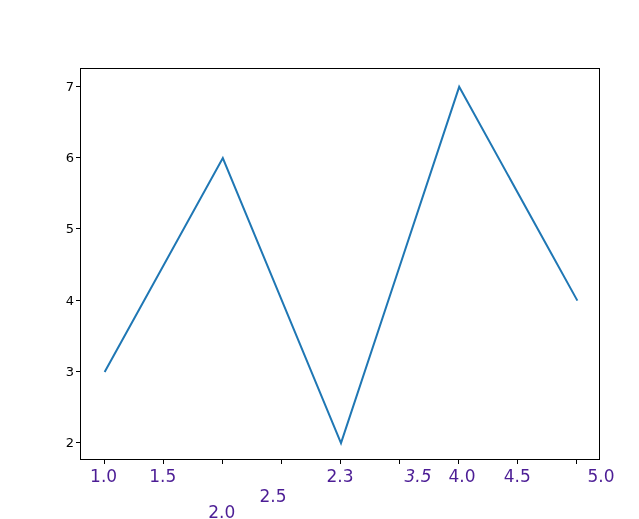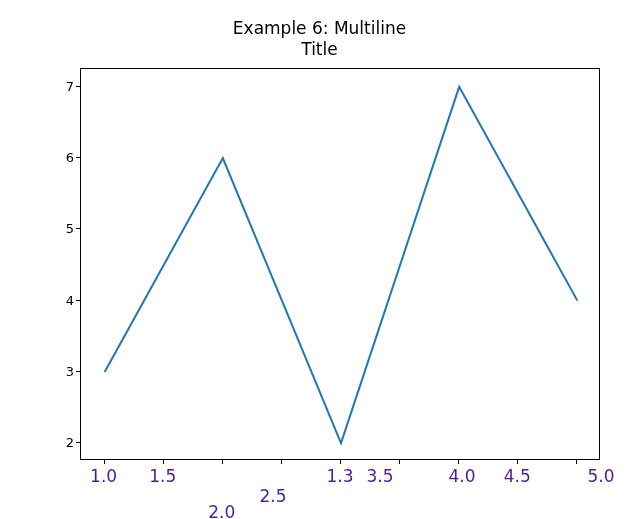--- a/index.html
+++ b/index.html
@@ -82,24 +82,20 @@
       stroke: #1f77b4;
       stroke-width: 2;
       stroke-linejoin: miter;
     }
   </style>
 </head>
 <body>
 
 <div class="chart-container">
 
-  <div class="title-block">
-    <div class="title-line">Example 6: Multiline</div>
-    <div class="title-line">Title</div>
-  </div>
 
   <div class="plot-area">
     <svg class="line-svg">
       <path class="series-path" d="M23.64,302.91L141.82,89.09L260.00,374.18L378.18,17.82L496.36,231.64" style="stroke: rgb(31, 119, 180);"></path>
     </svg>
   </div>
 
 <div class="y-tick-mark" style="top: 442.182px;"></div>
     <div class="y-tick-label" style="top: 442.182px;">2</div>
     <div class="y-tick-mark" style="top: 370.909px;"></div>
@@ -114,22 +110,22 @@
     <div class="y-tick-label" style="top: 85.8182px;">7</div>
     <div class="x-tick-mark" style="left: 103.636px;"></div>
     <div class="x-tick-label" style="left: 103.636px;">1.0</div>
     <div class="x-tick-mark" style="left: 162.727px;"></div>
     <div class="x-tick-label" style="left: 162.727px; text-align: right;">1.5</div>
     <div class="x-tick-mark" style="left: 221.818px;"></div>
     <div class="x-tick-label" style="left: 221.818px; margin-top: 36px;">2.0</div>
     <div class="x-tick-mark" style="left: 280.909px;"></div>
     <div class="x-tick-label" style="left: 273px; margin-top: 20px;">2.5</div>
     <div class="x-tick-mark" style="left: 340px;"></div>
-    <div class="x-tick-label" style="left: 340px;">1.3</div>
+    <div class="x-tick-label" style="left: 340px;">2.3</div>
     <div class="x-tick-mark" style="left: 399.091px;"></div>
-    <div class="x-tick-label" style="left: 380px;">3.5</div>
+    <div class="x-tick-label" style="left: 418px; font-style: italic;">3.5</div>
     <div class="x-tick-mark" style="left: 458.182px;"></div>
     <div class="x-tick-label" style="left: 434px; margin-left: 28px;">4.0</div>
     <div class="x-tick-mark" style="left: 517.273px;"></div>
     <div class="x-tick-label" style="left: 517.273px;">4.5</div>
     <div class="x-tick-mark" style="left: 576.364px;"></div>
     <div class="x-tick-label" style="left: 601px;">5.0</div>
   </div>
 
 </body></html>

